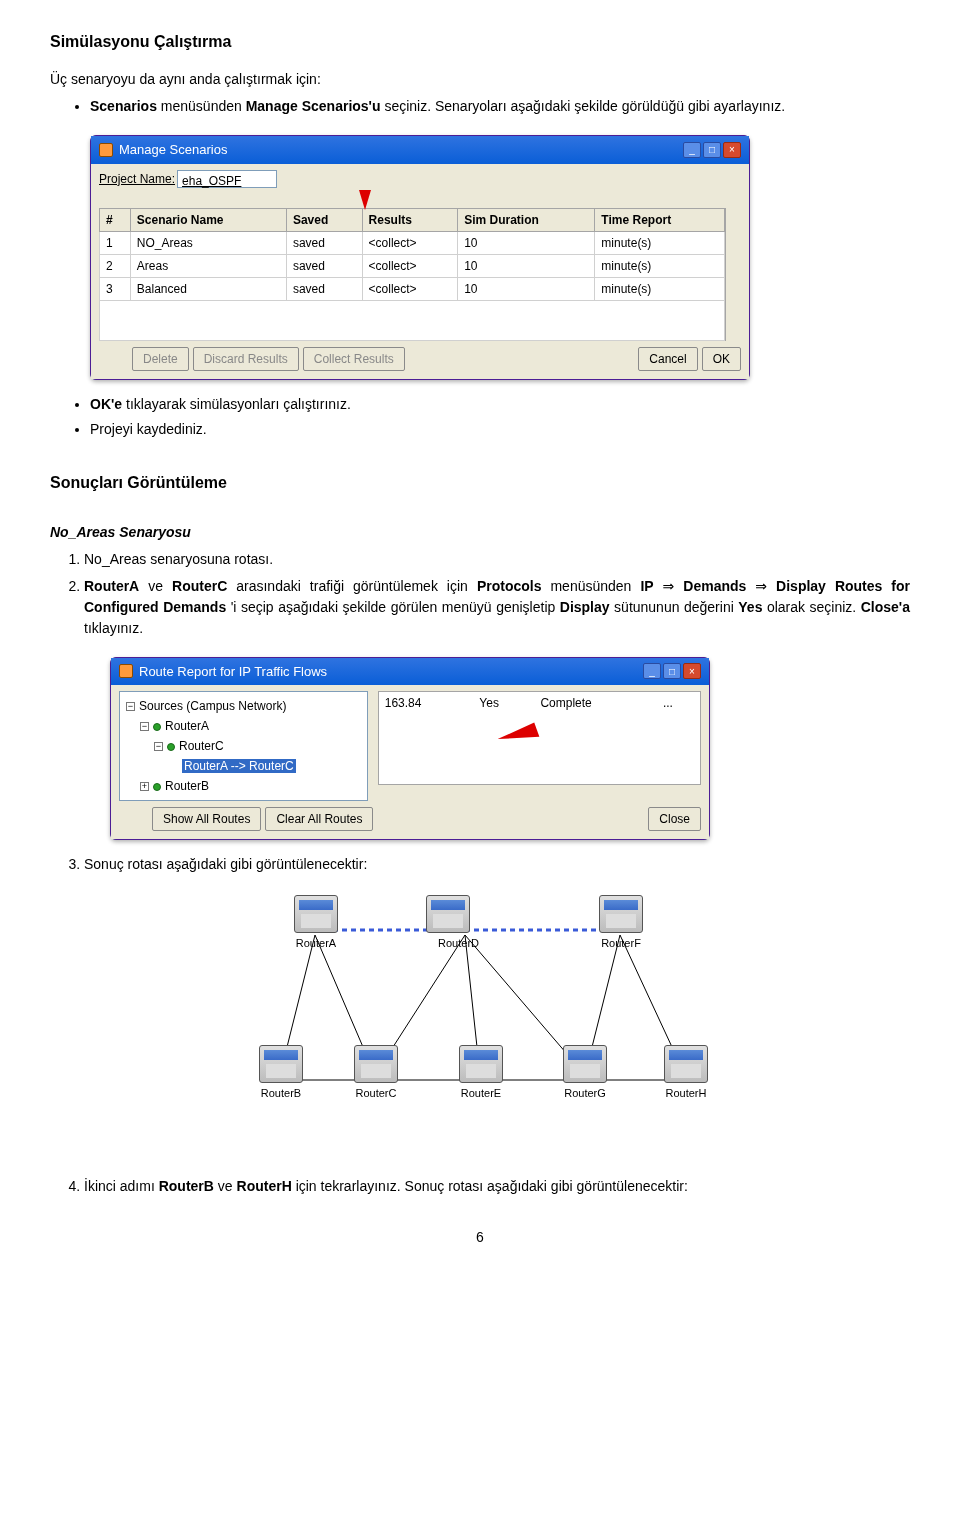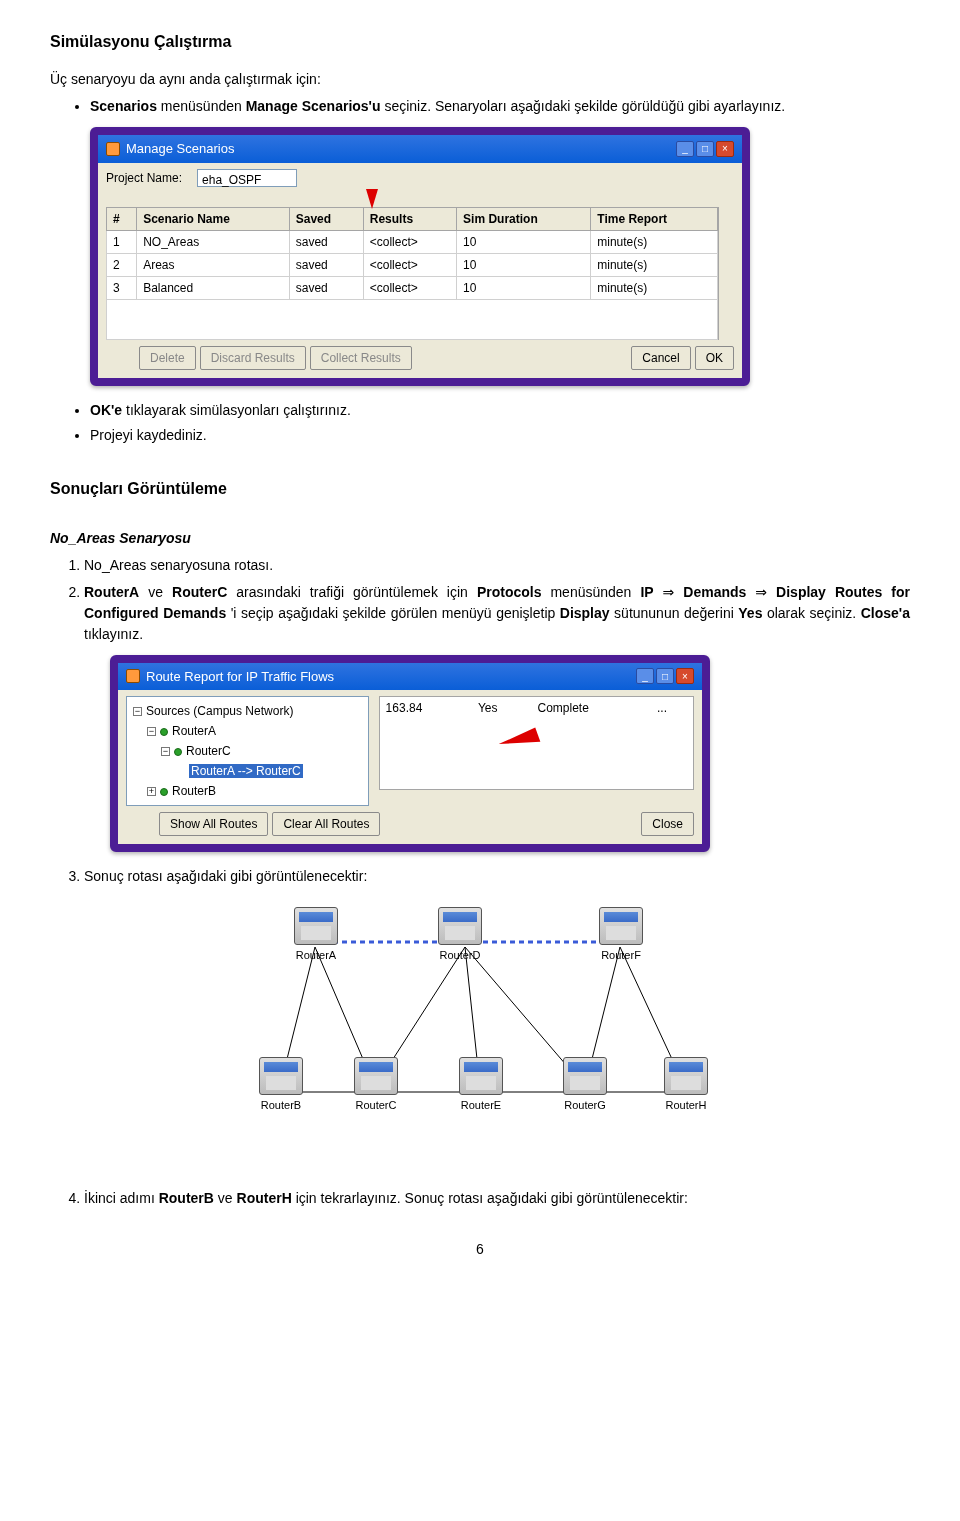--- a/index.html
+++ b/index.html
@@ -16,23 +16,23 @@
   h2.sec { font-size: 16px; font-weight: bold; margin: 0 0 6px 0; }
   .intro { margin: 15px 0 6px 0; }
   ul.bul { margin: 0 0 10px 0; padding-left: 40px; }
   ul.bul li { margin-bottom: 4px; }
   .justify { text-align: justify; }
   .b { font-weight: bold; }
   .i { font-style: italic; }
   
   .win {
     display: inline-block;
-    border: 8px solid #4c1d95;
+    border: 1px solid #4c1d95;
     border-radius: 6px;
-    margin: 0 0 14px 40px;
+    margin: 8px 0 14px 40px;
     box-shadow: 0 2px 4px rgba(0,0,0,0.3);
     background: #22c55e;
   }
   .titlebar {
     background: linear-gradient(to bottom, #2f73e0, #0a5ed7);
     color: #fff;
     padding: 4px 8px;
     font-size: 13px;
     display: flex;
     align-items: center;
@@ -50,21 +50,21 @@
   .titlebar .winbtns span {
     width: 18px; height: 16px;
     background: #5a8ee8;
     border: 1px solid #2a4ba0;
     border-radius: 2px;
     display: flex; align-items: center; justify-content: center;
     font-size: 10px; color: #fff;
   }
   .titlebar .winbtns span.close { background: #d64a2d; border-color: #9a2a10; }
   .winbody { background: #ece9d8; padding: 6px 8px 8px 8px; font-size: 12px; }
-  .row-inline { display: flex; align-items: center; gap: 15px; margin-bottom: 6px; }
+  .row-inline { display: flex; align-items: center; gap: 2px; margin-bottom: 6px; text-decoration: underline; }
   .fld-label { font-size: 12px; }
   .txtbox {
     border: 1px solid #7f9db9; background: #fff; padding: 1px 4px;
     font-size: 12px; min-width: 100px; height: 18px;
   }
   table.wgrid {
     border-collapse: collapse; width: 100%;
     background: #fff; border: 1px solid #a5a5a5; font-size: 12px;
   }
   table.wgrid th {
@@ -309,21 +309,21 @@
     <line x1="225" y1="50" x2="240" y2="190" stroke="#000" stroke-width="1"></line>
     <line x1="380" y1="50" x2="345" y2="190" stroke="#000" stroke-width="1"></line>
     <line x1="380" y1="50" x2="445" y2="190" stroke="#000" stroke-width="1"></line>
     <line x1="225" y1="50" x2="345" y2="190" stroke="#000" stroke-width="1"></line>
     <line x1="40" y1="195" x2="135" y2="195" stroke="#000" stroke-width="1"></line>
     <line x1="135" y1="195" x2="240" y2="195" stroke="#000" stroke-width="1"></line>
     <line x1="240" y1="195" x2="345" y2="195" stroke="#000" stroke-width="1"></line>
     <line x1="345" y1="195" x2="445" y2="195" stroke="#000" stroke-width="1"></line>
   </svg>
   <div class="node" style="left:45px; top:10px;"><div class="nodeimg"></div><span>RouterA</span></div>
-  <div class="node" style="left:189px; top:10px;"><div class="nodeimg"></div><span>RouterD</span></div>
+  <div class="node" style="left:177px; top:10px;text-align:right;"><div class="nodeimg"></div><span>RouterD</span></div>
   <div class="node" style="left:350px; top:10px;"><div class="nodeimg"></div><span>RouterF</span></div>
   <div class="node" style="left:10px; top:160px;"><div class="nodeimg"></div><span>RouterB</span></div>
   <div class="node" style="left:105px; top:160px;"><div class="nodeimg"></div><span>RouterC</span></div>
   <div class="node" style="left:210px; top:160px;"><div class="nodeimg"></div><span>RouterE</span></div>
   <div class="node" style="left:314px; top:160px;"><div class="nodeimg"></div><span>RouterG</span></div>
   <div class="node" style="left:415px; top:160px;"><div class="nodeimg"></div><span>RouterH</span></div>
 </div>
 
 <br>
 <ol class="numlist" start="4">

